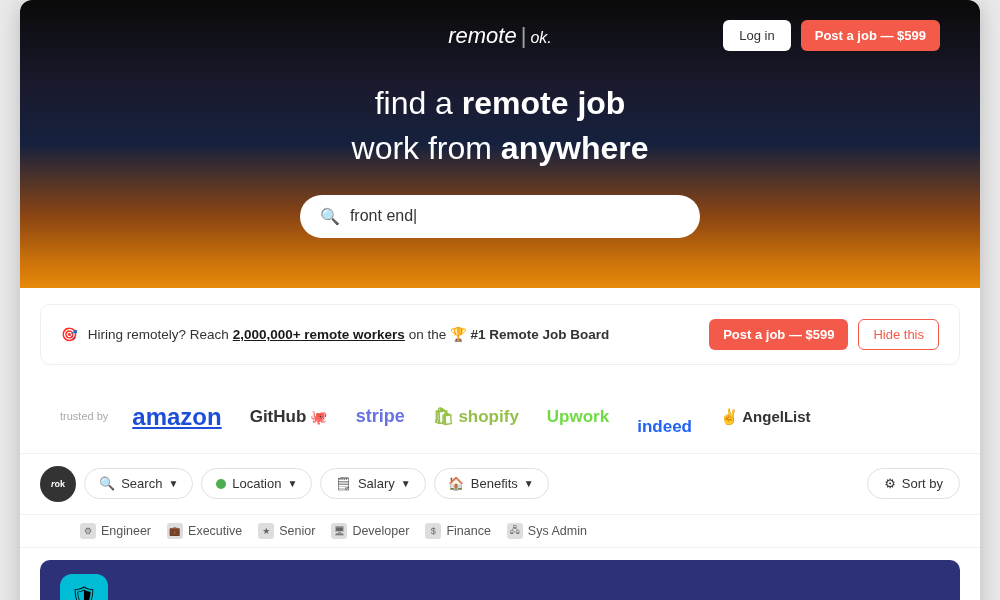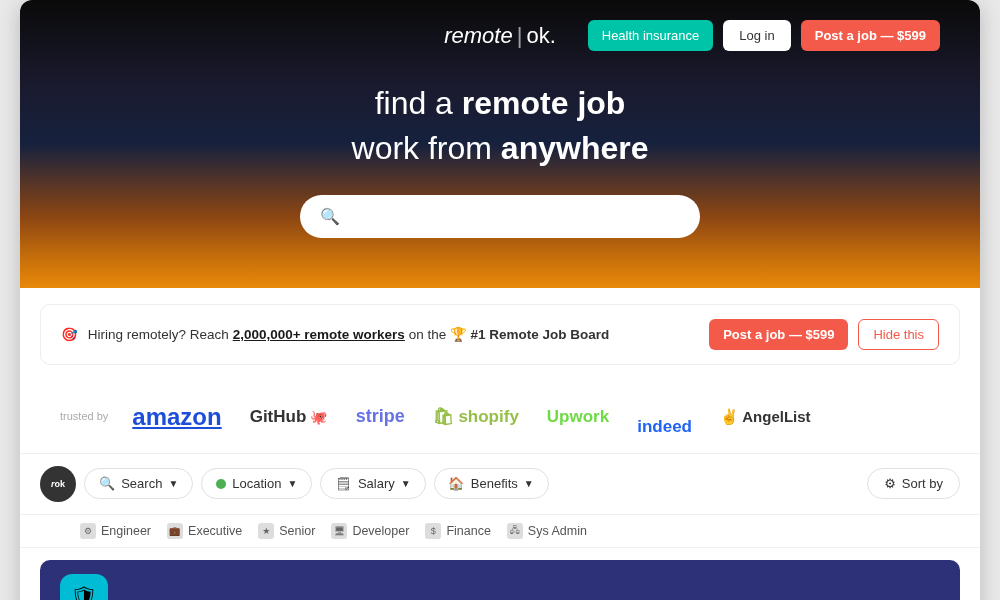--- a/index.html
+++ b/index.html
@@ -304,40 +304,40 @@
   </style>
 </head>
 <body>
 
 <div class="browser-frame">
 
   <div class="hero">
     <div class="navbar">
       <div style="width:120px;"></div>
       <div style="position:absolute;left:50%;transform:translateX(-50%);">
-        <span style="color:white;font-size:22px;font-style:italic;font-weight:300;">remote</span><span style="color:white;font-size:22px;opacity:0.6;margin:0 4px;">|</span><span style="color:white;font-size:22px;font-weight:500;">ok.</span>
+        <span style="color:white;font-size:22px;font-style:italic;font-weight:300;">remote</span><span style="color:white;font-size:22px;opacity:0.6;margin:0 4px;">|</span><span style="color:white;font-size:16px;font-weight:500;font-style:italic;">ok.</span>
       </div>
       <div class="nav-buttons">
-        <button class="btn-health">Health insurance</button>
         <button class="btn-login">Log in</button>
         <button class="btn-post">Post a job — $599</button>
       </div>
     </div>
 
     <div class="hero-title">
       <div>
         <span>find a</span> <strong>remote job</strong>
       </div>
       <div>
         <span>work from</span> <strong>anywhere</strong>
       </div>
     </div>
 
     <div class="search-bar">
       <span class="search-icon-wrap">🔍</span>
+      <input class="search-input" type="text" value="front end|" style="">
     </div>
   </div>
 
   <div class="banner">
     <span>🎯</span>
     <span class="banner-text">
       <span>Hiring remotely? Reach</span>
       <a href="#">2,000,000+ remote workers</a>
       <span>on the</span>
       <span>🏆</span>

